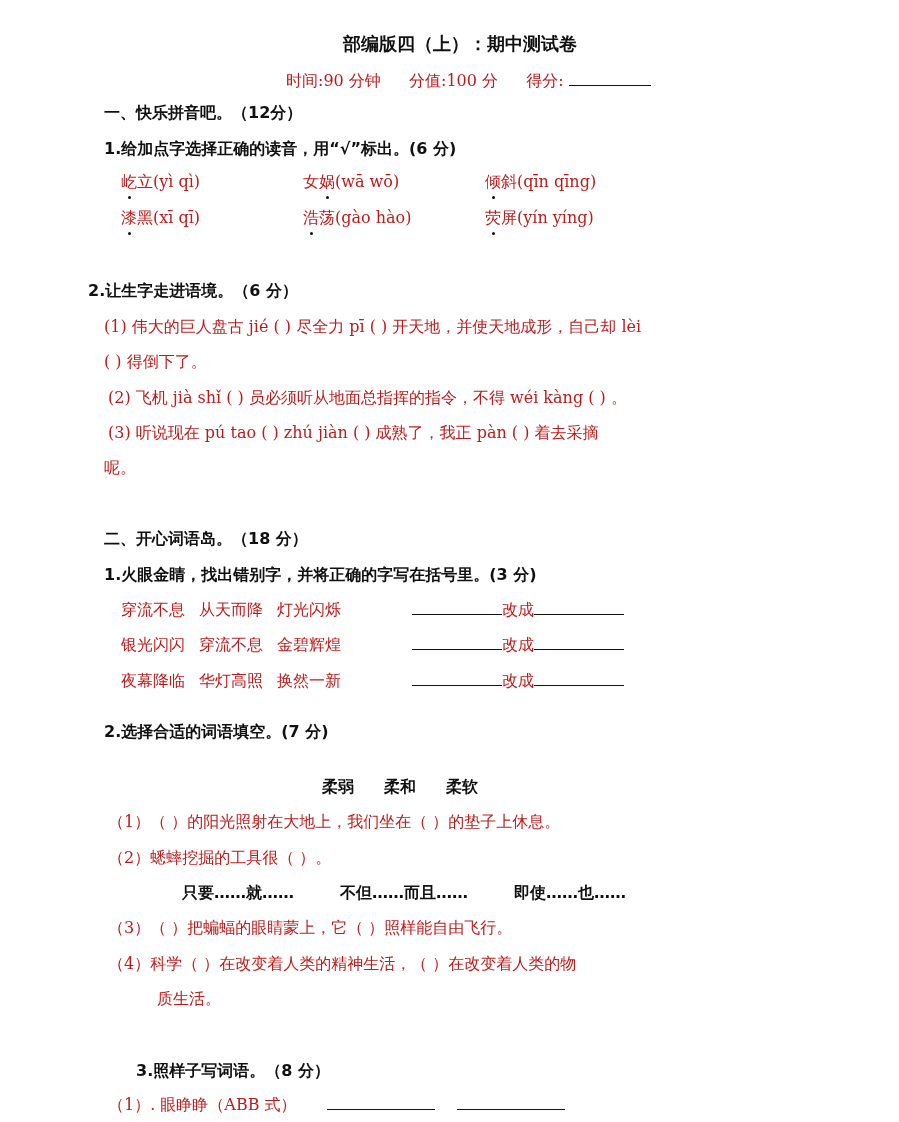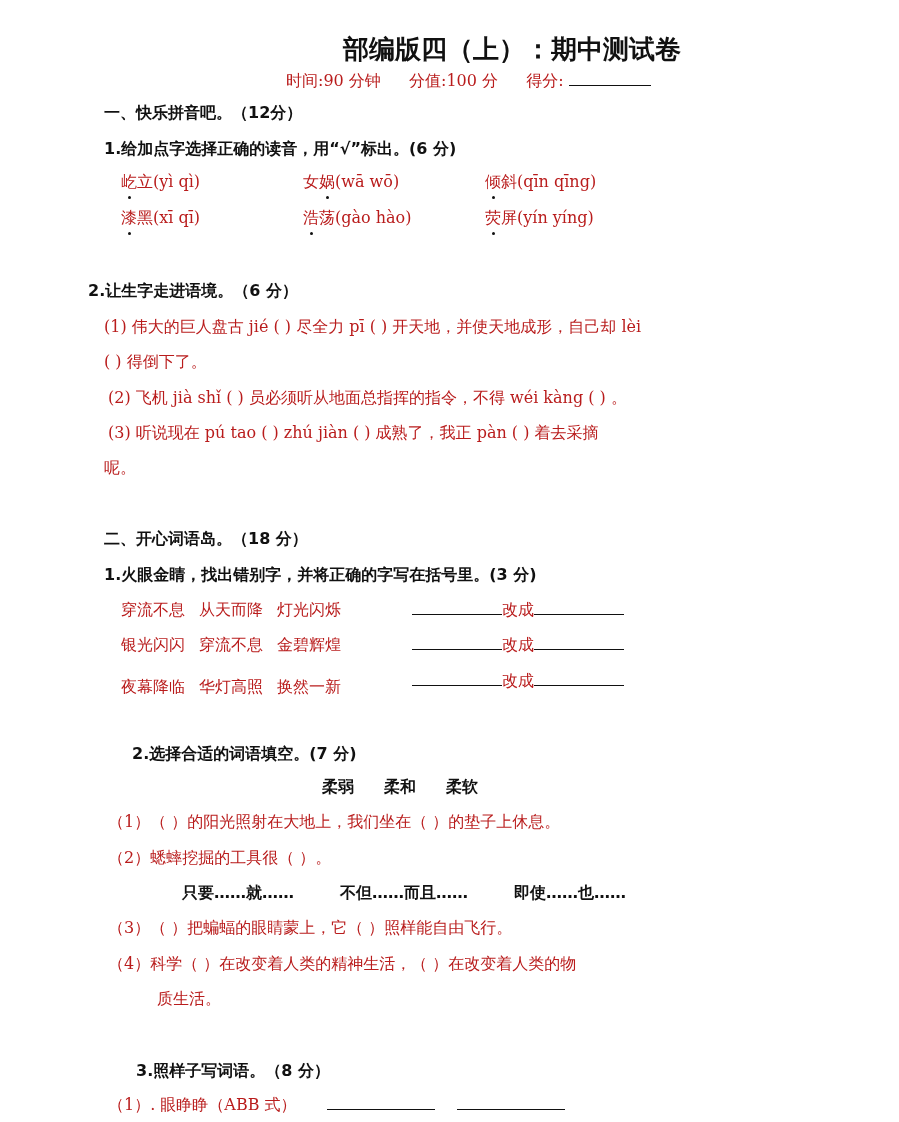--- a/index.html
+++ b/index.html
@@ -1,19 +1,19 @@
 <!DOCTYPE html>
 <html><head>
 <meta charset="utf-8">
 <style>
   html, body { margin: 0; padding: 0; background: #ffffff; }
   body { width: 899px; height: 1122px; position: relative; overflow: hidden;
          font-family: "DejaVu Serif", "Liberation Serif", serif; color: #1a1a1a; font-size: 16px; }
   .abs { position: absolute; white-space: nowrap; }
-  .title { font-family: "DejaVu Sans", "Liberation Sans", sans-serif; font-weight: bold; font-size: 26px; color: #111; }
+  .title { font-family: "DejaVu Sans", "Liberation Sans", sans-serif; font-weight: bold; font-size: 18px; color: #111; }
   .bold { font-family: "DejaVu Sans", "Liberation Sans", sans-serif; font-weight: bold; font-size: 16px; color: #111; }
   .body { font-size: 16px; color: #b91c1c; }
   .dotted { position: relative; display: inline-block; }
   .dotted::after { content: ""; position: absolute; left: 50%; bottom: -6px; width: 3px; height: 3px; margin-left: -1.5px; background: #111; border-radius: 50%; }
   .blank { display: inline-block; border-bottom: 1px solid #111; height: 14px; vertical-align: baseline; }
   .opts span { display: inline-block; margin-right: 30px; }
 </style>
 </head>
 <body>
 
@@ -64,28 +64,28 @@
 </div>
 <div class="abs body" style="left:412px; top:600px;">
   <span class="blank" style="width:90px;"></span><span>改成</span><span class="blank" style="width:90px;"></span>
 </div>
 <div class="abs body" style="left:121px; top:635px;">
   <span>银光闪闪</span><span style="display:inline-block;width:14px"></span><span>穿流不息</span><span style="display:inline-block;width:14px"></span><span>金碧辉煌</span>
 </div>
 <div class="abs body" style="left:412px; top:635px;">
   <span class="blank" style="width:90px;"></span><span>改成</span><span class="blank" style="width:90px;"></span>
 </div>
-<div class="abs body" style="left:121px; top:671px;margin-top:6px;">
+<div class="abs body" style="left:121px; top:671px;">
   <span>夜幕降临</span><span style="display:inline-block;width:14px"></span><span>华灯高照</span><span style="display:inline-block;width:14px"></span><span>换然一新</span>
 </div>
 <div class="abs body" style="left:412px; top:671px;">
   <span class="blank" style="width:90px;"></span><span>改成</span><span class="blank" style="width:90px;"></span>
 </div>
 
-<div class="abs bold" style="left:104px; top:744px;margin-left:28px;">2.选择合适的词语填空。(7 分)</div>
+<div class="abs bold" style="left:104px; top:722px;">2.选择合适的词语填空。(7 分)</div>
 <div class="abs bold opts" style="left:322px; top:777px;">
   <span>柔弱</span><span>柔和</span><span>柔软</span>
 </div>
 <div class="abs body" style="left:108px; top:812px;">（1）（       ）的阳光照射在大地上，我们坐在（       ）的垫子上休息。</div>
 <div class="abs body" style="left:108px; top:848px;">（2）蟋蟀挖掘的工具很（       ）。</div>
 <div class="abs bold opts" style="left:182px; top:883px;">
   <span style="margin-right:46px">只要……就……</span><span style="margin-right:46px">不但……而且……</span><span>即使……也……</span>
 </div>
 <div class="abs body" style="left:108px; top:918px;">（3）（       ）把蝙蝠的眼睛蒙上，它（       ）照样能自由飞行。</div>
 <div class="abs body" style="left:108px; top:954px;">（4）科学（       ）在改变着人类的精神生活，（       ）在改变着人类的物</div>

